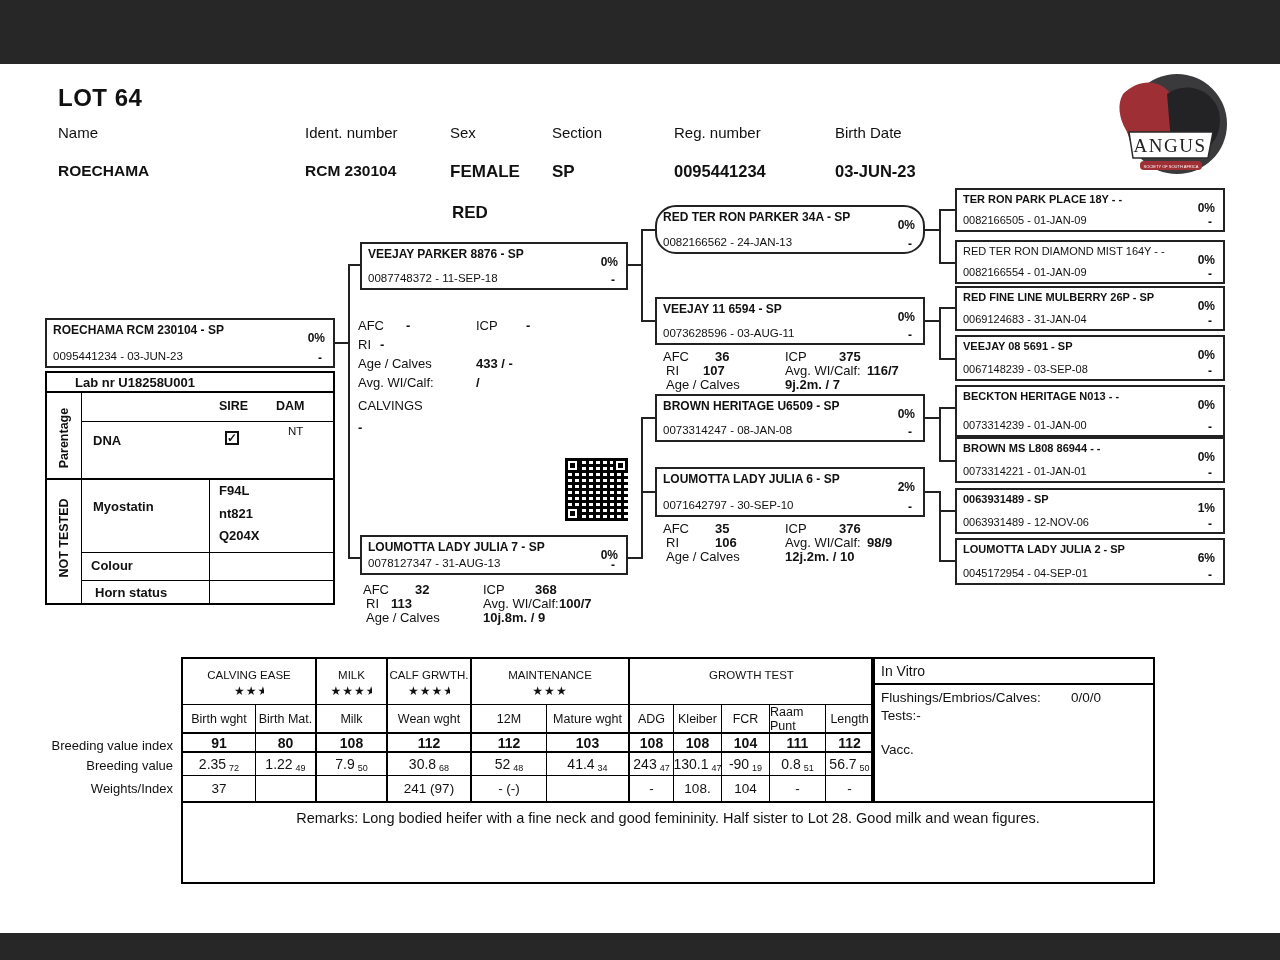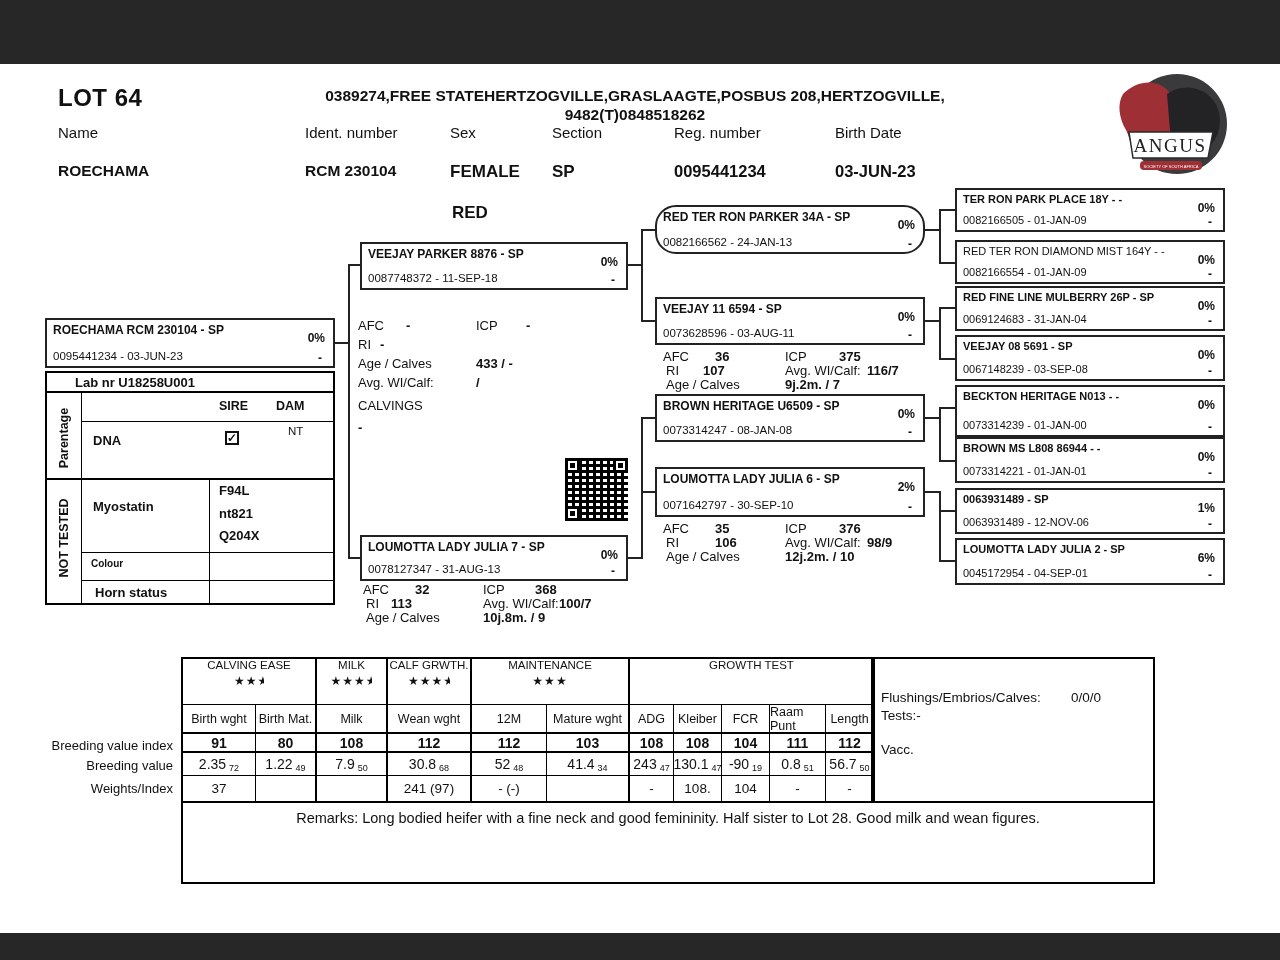--- a/index.html
+++ b/index.html
@@ -40,21 +40,21 @@
   .chk{position:absolute;width:14px;height:14px;border:2px solid #111;box-sizing:border-box;
        font-size:12px;font-weight:bold;line-height:10px;text-align:center;}
   
   .btable{position:absolute;left:181px;top:657px;width:694px;height:146px;display:grid;
           grid-template-columns:73px 61px 71px 84px 75px 83px 44px 48px 48px 56px 47px;
           grid-template-rows:46px 29px 19px 23px 25px;border:2px solid #000;box-sizing:border-box;}
   .c{border-right:1px solid #000;border-bottom:1px solid #000;display:flex;align-items:center;
      justify-content:center;box-sizing:border-box;overflow:hidden;}
   .gb{border-right-width:2px;}
   .nr{border-right:none;}
-  .grp{flex-direction:column;justify-content:flex-start;padding-top:0;font-size:11.5px;}
+  .grp{flex-direction:column;justify-content:flex-start;padding-top:10px;font-size:11.5px;}
   .stars{font-size:12px;letter-spacing:1px;margin-top:3px;}
   .stars .half{display:inline-block;width:.55em;overflow:hidden;vertical-align:bottom;}
   .hdrc{font-size:12.5px;border-bottom-width:2px;}
   .idxc{font-size:14px;font-weight:bold;border-bottom-width:2px;}
   .valc{font-size:14px;}
   .acc{font-size:9px;position:relative;top:4px;margin-left:3px;}
   .wgtc{font-size:13.5px;border-bottom:none;}
   .rowlab{position:absolute;left:25px;width:148px;text-align:right;font-size:13px;}
   .invitro{position:absolute;left:871px;top:657px;width:284px;height:146px;border:2px solid #000;box-sizing:border-box;}
   .invitro .hd{border-bottom:2px solid #000;padding:4px 8px;font-size:14px;height:26px;box-sizing:border-box;}
@@ -69,22 +69,20 @@
   .finder:after{content:"";position:absolute;left:2px;top:2px;width:5px;height:5px;background:#000;}
 </style>
 </head>
 <body>
 
 <div class="page">
   <div class="bar top"></div>
   <div class="bar bottom"></div>
 
   <div class="abs lot">LOT 64</div>
-  <div class="abs addr">0389274,FREE STATEHERTZOGVILLE,GRASLAAGTE,POSBUS 208,HERTZOGVILLE,</div>
-  <div class="abs addr2">9482(T)0848518262</div>
 
   <div class="abs flabel" style="left:58px;">Name</div>
   <div class="abs flabel" style="left:305px;">Ident. number</div>
   <div class="abs flabel" style="left:450px;">Sex</div>
   <div class="abs flabel" style="left:552px;">Section</div>
   <div class="abs flabel" style="left:674px;">Reg. number</div>
   <div class="abs flabel" style="left:835px;">Birth Date</div>
 
   <div class="abs fval" style="left:58px;font-size:15.5px;">ROECHAMA</div>
   <div class="abs fval" style="left:305px;font-size:15.5px;">RCM 230104</div>
@@ -154,21 +152,21 @@
     <div class="vlabel" style="left:-32px;top:158px;width:98px;text-align:center;">NOT TESTED</div>
     <div class="abs b" style="left:172px;top:26px;font-size:12.5px;">SIRE</div>
     <div class="abs b" style="left:229px;top:26px;font-size:12.5px;">DAM</div>
     <div class="abs b" style="left:46px;top:60px;font-size:13px;">DNA</div>
     <div class="chk" style="left:178px;top:58px;">✓</div>
     <div class="abs" style="left:241px;top:52px;font-size:11.5px;">NT</div>
     <div class="abs b" style="left:46px;top:126px;font-size:13px;">Myostatin</div>
     <div class="abs b" style="left:172px;top:110px;font-size:13px;">F94L</div>
     <div class="abs b" style="left:172px;top:133px;font-size:13px;">nt821</div>
     <div class="abs b" style="left:172px;top:155px;font-size:13px;">Q204X</div>
-    <div class="abs b" style="left:44px;top:185px;font-size:10px;">Colour</div>
+    <div class="abs b" style="left:44px;top:185px;font-size:13px;">Colour</div>
     <div class="abs b" style="left:48px;top:212px;font-size:13px;">Horn status</div>
   </div>
 
   <div class="pbox" style="left:360px;top:242px;width:268px;height:48px;">
     <span class="nm">VEEJAY PARKER 8876 - SP</span>
     <span class="id">0087748372 - 11-SEP-18</span>
     <span class="pct">0%</span>
     <span class="dash">-</span>
   </div>
   <div class="statline" style="left:358px;top:318px;width:270px;height:16px;">
@@ -195,21 +193,21 @@
   <div class="statline" style="left:358px;top:420px;width:270px;height:16px;">
     <span class="sv" style="left:0;">-</span>
   </div>
 
   <div class="qr">
     <div class="finder" style="left:0;top:0;"></div>
     <div class="finder" style="right:0;top:0;"></div>
     <div class="finder" style="left:0;bottom:0;"></div>
   </div>
 
-  <div class="pbox" style="left:360px;top:535px;width:268px;height:46px;">
+  <div class="pbox" style="left:360px;top:535px;width:268px;height:40px;">
     <span class="nm">LOUMOTTA LADY JULIA 7 - SP</span>
     <span class="id">0078127347 - 31-AUG-13</span>
     <span class="pct">0%</span>
     <span class="dash">-</span>
   </div>
   <div class="statline" style="left:363px;top:582px;width:270px;height:15px;">
     <span style="left:0;">AFC</span>
     <span class="sv" style="left:52px;">32</span>
     <span style="left:120px;">ICP</span>
     <span class="sv" style="left:172px;">368</span>
@@ -432,20 +430,21 @@
     <div class="c wgtc">- (-)</div>
     <div class="c wgtc gb"></div>
     <div class="c wgtc">-</div>
     <div class="c wgtc">108.</div>
     <div class="c wgtc">104</div>
     <div class="c wgtc">-</div>
     <div class="c wgtc nr">-</div>
   </div>
 
   <div class="invitro">
+    <div class="hd">In Vitro</div>
     <div class="abs" style="left:8px;top:31px;font-size:13.5px;">Flushings/Embrios/Calves:</div>
     <div class="abs" style="left:198px;top:31px;font-size:13.5px;">0/0/0</div>
     <div class="abs" style="left:8px;top:49px;font-size:13.5px;">Tests:-</div>
     <div class="abs" style="left:8px;top:83px;font-size:13.5px;">Vacc.</div>
   </div>
 
   <div class="remarks">
     <span>Remarks: Long bodied heifer with a fine neck and good femininity. Half sister to Lot 28. Good milk and wean figures.</span>
   </div>
 </div>

